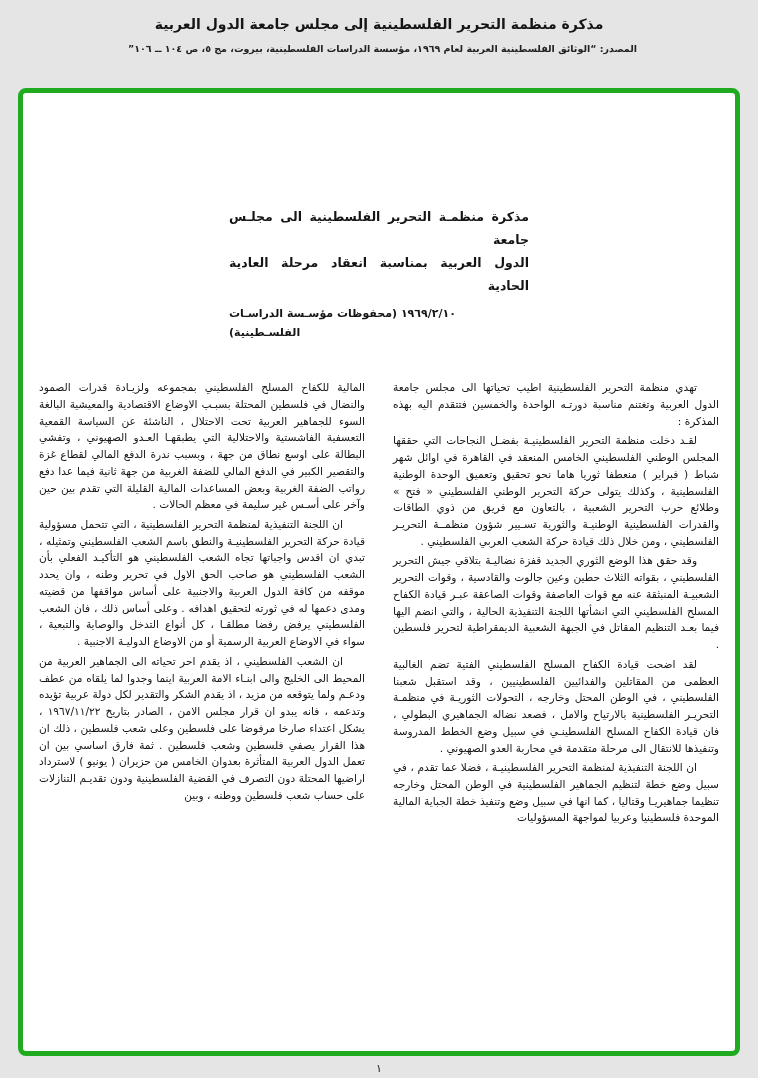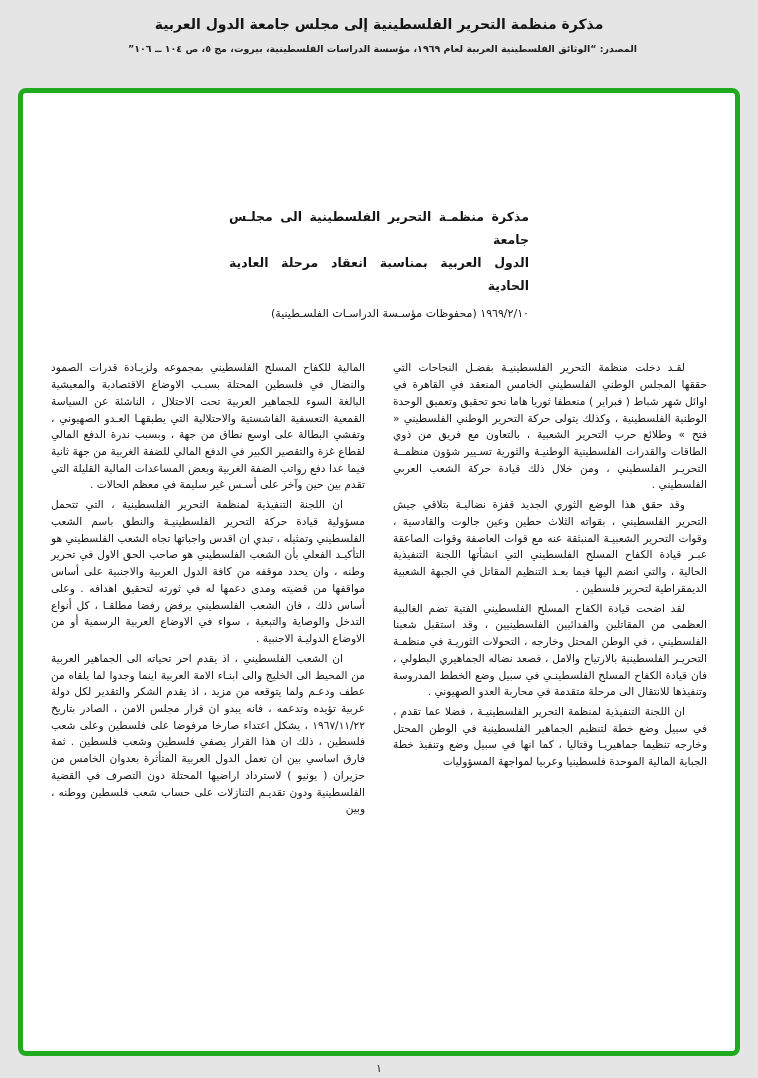--- a/index.html
+++ b/index.html
@@ -36,38 +36,38 @@
   }
   .green-box {
     position: absolute;
     left: 18px;
     top: 88px;
     width: 722px;
     height: 968px;
     border: 5px solid #1faa1f;
     border-radius: 8px;
     background: #ffffff;
-    padding: 0 28px;
+    padding: 0 16px;
   }
   .doc-heading {
     margin: 112px auto 0 auto;
     width: 300px;
     font-weight: bold;
   }
   .doc-heading .hline {
     font-size: 12.5px;
     line-height: 1.85;
     text-align: justify;
   }
   .doc-heading .date-line {
     font-size: 11px;
     line-height: 1.8;
     margin-top: 6px;
-    text-align: right;
-    font-weight: normal;
+    text-align: left;
+    font-weight: bold;
   }
   .columns {
     display: flex;
     gap: 28px;
     margin-top: 36px;
   }
   .col {
     flex: 1 1 0;
     font-size: 10.6px;
     line-height: 1.58;
@@ -105,20 +105,21 @@
     <div class="doc-heading" dir="rtl">
       <div>
           <p class="hline">مذكرة منظمـة التحرير الفلسطينية الى مجلـس جامعة</p>
           <p class="hline">الدول العربية بمناسبة انعقاد مرحلة العادية الحادية</p>
         </div>
       <p class="date-line">١٩٦٩/٢/١٠ (محفوظات مؤسـسة الدراسـات الفلسـطينية)</p>
     </div>
 
     <div class="columns" dir="rtl">
       <div class="col">
+          <p class="para">تهدي منظمة التحرير الفلسطينية اطيب تحياتها الى مجلس جامعة الدول العربية وتغتنم مناسبة دورتـه الواحدة والخمسين فتتقدم اليه بهذه المذكرة :</p>
           <p class="para">لقـد دخلت منظمة التحرير الفلسطينيـة بفضـل النجاحات التي حققها المجلس الوطني الفلسطيني الخامس المنعقد في القاهرة في اوائل شهر شباط ( فبراير ) منعطفا ثوريا هاما نحو تحقيق وتعميق الوحدة الوطنية الفلسطينية ، وكذلك يتولى حركة التحرير الوطني الفلسطيني « فتح » وطلائع حرب التحرير الشعبية ، بالتعاون مع فريق من ذوي الطاقات والقدرات الفلسطينية الوطنيـة والثورية تسـيير شؤون منظمــة التحريـر الفلسطيني ، ومن خلال ذلك قيادة حركة الشعب العربي الفلسطيني .</p>
           <p class="para">وقد حقق هذا الوضع الثوري الجديد قفزة نضاليـة بتلاقي جيش التحرير الفلسطيني ، بقواته الثلاث حطين وعين جالوت والقادسية ، وقوات التحرير الشعبيـة المنبثقة عنه مع قوات العاصفة وقوات الصاعقة عبـر قيادة الكفاح المسلح الفلسطيني التي انشأتها اللجنة التنفيذية الحالية ، والتي انضم اليها فيما بعـد التنظيم المقاتل في الجبهة الشعبية الديمقراطية لتحرير فلسطين .</p>
           <p class="para">لقد اضحت قيادة الكفاح المسلح الفلسطيني الفتية تضم الغالبية العظمى من المقاتلين والفدائيين الفلسطينيين ، وقد استقبل شعبنا الفلسطيني ، في الوطن المحتل وخارجه ، التحولات الثوريـة في منظمـة التحريـر الفلسطينية بالارتياح والامل ، فصعد نضاله الجماهيري البطولي ، فان قيادة الكفاح المسلح الفلسطينـي في سبيل وضع الخطط المدروسة وتنفيذها للانتقال الى مرحلة متقدمة في محاربة العدو الصهيوني .</p>
           <p class="para">ان اللجنة التنفيذية لمنظمة التحرير الفلسطينيـة ، فضلا عما تقدم ، في سبيل وضع خطة لتنظيم الجماهير الفلسطينية في الوطن المحتل وخارجه تنظيما جماهيريـا وقتاليا ، كما انها في سبيل وضع وتنفيذ خطة الجباية المالية الموحدة فلسطينيا وعربيا لمواجهة المسؤوليات</p>
         </div>
       <div class="col">
           <p class="para no-indent">المالية للكفاح المسلح الفلسطيني بمجموعه ولزيـادة قدرات الصمود والنضال في فلسطين المحتلة بسبـب الاوضاع الاقتصادية والمعيشية البالغة السوء للجماهير العربية تحت الاحتلال ، الناشئة عن السياسة القمعية التعسفية الفاشستية والاحتلالية التي يطبقهـا العـدو الصهيوني ، وتفشي البطالة على اوسع نطاق من جهة ، وبسبب ندرة الدفع المالي لقطاع غزة والتقصير الكبير في الدفع المالي للضفة الغربية من جهة ثانية فيما عدا دفع رواتب الضفة الغربية وبعض المساعدات المالية القليلة التي تقدم بين حين وآخر على أسـس غير سليمة في معظم الحالات .</p>
           <p class="para">ان اللجنة التنفيذية لمنظمة التحرير الفلسطينية ، التي تتحمل مسؤولية قيادة حركة التحرير الفلسطينيـة والنطق باسم الشعب الفلسطيني وتمثيله ، تبدي ان اقدس واجباتها تجاه الشعب الفلسطيني هو التأكيـد الفعلي بأن الشعب الفلسطيني هو صاحب الحق الاول في تحرير وطنه ، وان يحدد موقفه من كافة الدول العربية والاجنبية على أساس مواقفها من قضيته ومدى دعمها له في ثورته لتحقيق اهدافه . وعلى أساس ذلك ، فان الشعب الفلسطيني يرفض رفضا مطلقـا ، كل أنواع التدخل والوصاية والتبعية ، سواء في الاوضاع العربية الرسمية أو من الاوضاع الدوليـة الاجنبية .</p>
           <p class="para">ان الشعب الفلسطيني ، اذ يقدم احر تحياته الى الجماهير العربية من المحيط الى الخليج والى ابنـاء الامة العربية اينما وجدوا لما يلقاه من عطف ودعـم ولما يتوقعه من مزيد ، اذ يقدم الشكر والتقدير لكل دولة عربية تؤيده وتدعمه ، فانه يبدو ان قرار مجلس الامن ، الصادر بتاريخ ١٩٦٧/١١/٢٢ ، يشكل اعتداء صارخا مرفوضا على فلسطين وعلى شعب فلسطين ، ذلك ان هذا القرار يصفي فلسطين وشعب فلسطين . ثمة فارق اساسي بين ان تعمل الدول العربية المتأثرة بعدوان الخامس من حزيران ( يونيو ) لاسترداد اراضيها المحتلة دون التصرف في القضية الفلسطينية ودون تقديـم التنازلات على حساب شعب فلسطين ووطنه ، وبين</p>
         </div>

